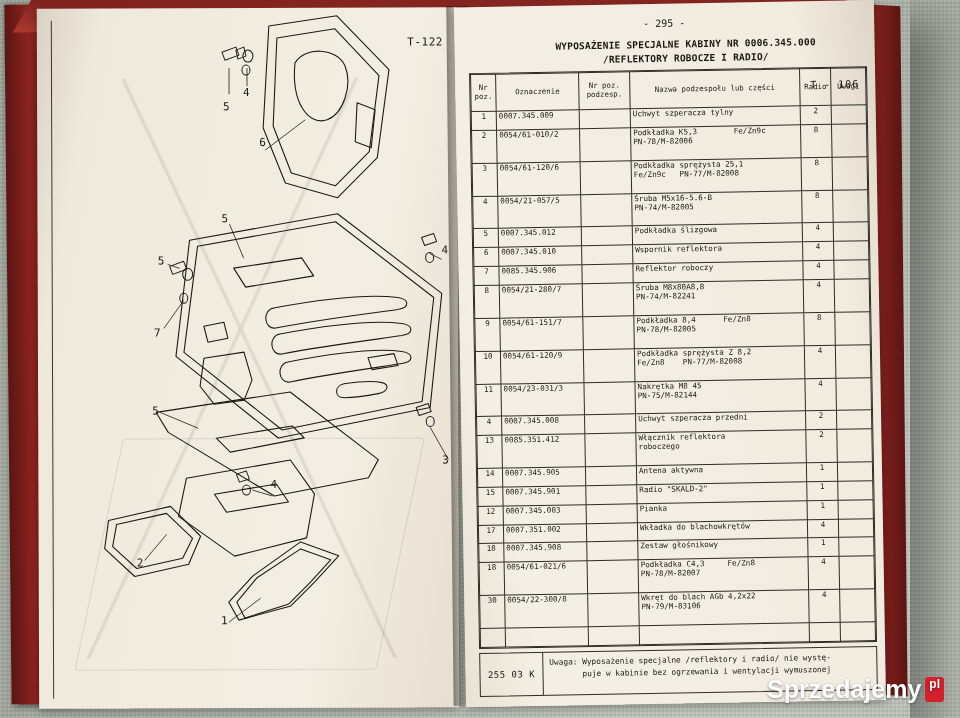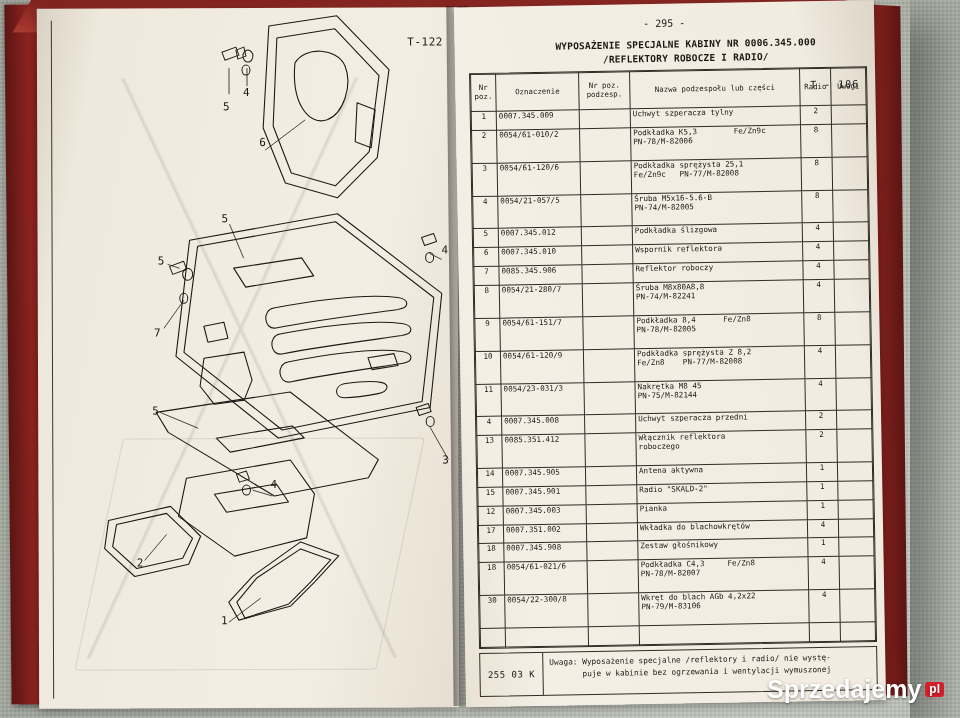--- a/index.html
+++ b/index.html
@@ -139,21 +139,21 @@
   
   .wm{
     position:absolute;right:16px;bottom:14px;
     font-family:"Liberation Sans", sans-serif;
     font-size:25px;font-weight:bold;color:#ffffff;
     text-shadow:0 1px 3px rgba(0,0,0,.45);
     display:flex;align-items:center;gap:4px;
   }
   .wm .dotpl{
     background:#d4202a;color:#fff;font-size:12px;border-radius:3px;
-    padding:1px 4px 2px 4px;line-height:1;
+    padding:1px 4px 12px 4px;line-height:1;
   }
   
   .shadow{
     position:absolute;left:0;top:0;width:910px;height:718px;
     box-shadow:30px 18px 40px rgba(0,0,0,.35);pointer-events:none;
   }
 </style>
 </head>
 <body>
 

